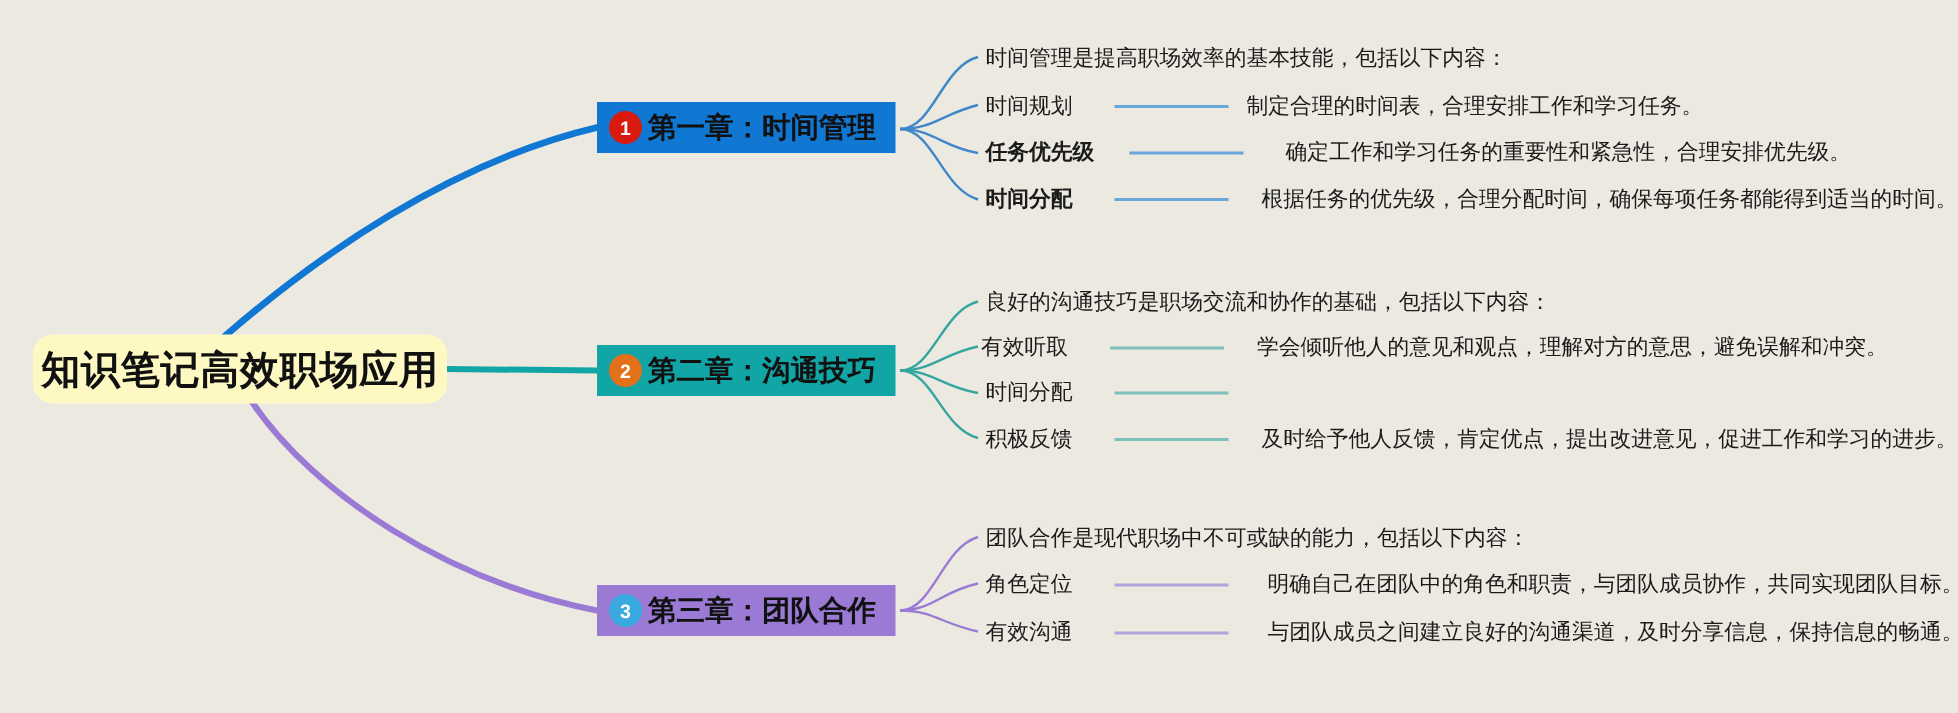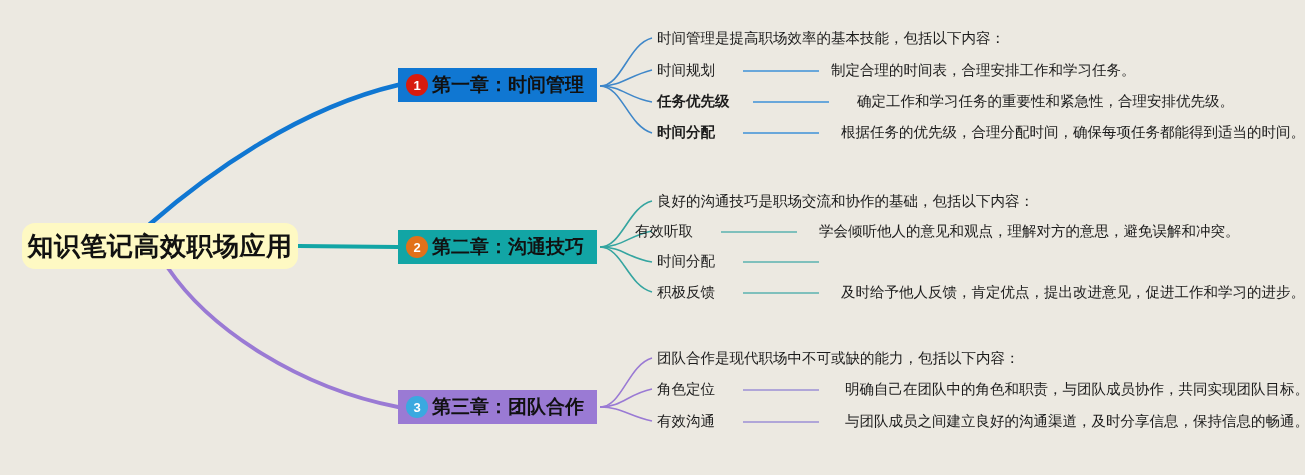--- a/index.html
+++ b/index.html
@@ -193,21 +193,21 @@
   <div class="detail-row grp-1" style="left:657px; top:123px;">
     <span class="term" style="width:86px;font-weight:bold;">时间分配</span>
     <span class="dash"></span>
     <span class="desc" style="margin-left:22px;">根据任务的优先级，合理分配时间，确保每项任务都能得到适当的时间。</span>
   </div>
 
   <div class="detail-row grp-2" style="left:657px; top:192px;">
     <span class="intro">良好的沟通技巧是职场交流和协作的基础，包括以下内容：</span>
   </div>
 
-  <div class="detail-row grp-2" style="left:635px; top:222px;">
+  <div class="detail-row grp-2" style="left:654px; top:222px;">
     <span class="term" style="width:86px;">有效听取</span>
     <span class="dash"></span>
     <span class="desc" style="margin-left:22px;">学会倾听他人的意见和观点，理解对方的意思，避免误解和冲突。</span>
   </div>
 
   <div class="detail-row grp-2" style="left:657px; top:252px;">
     <span class="term" style="width:86px;">时间分配</span>
     <span class="dash"></span>
   </div>
 

